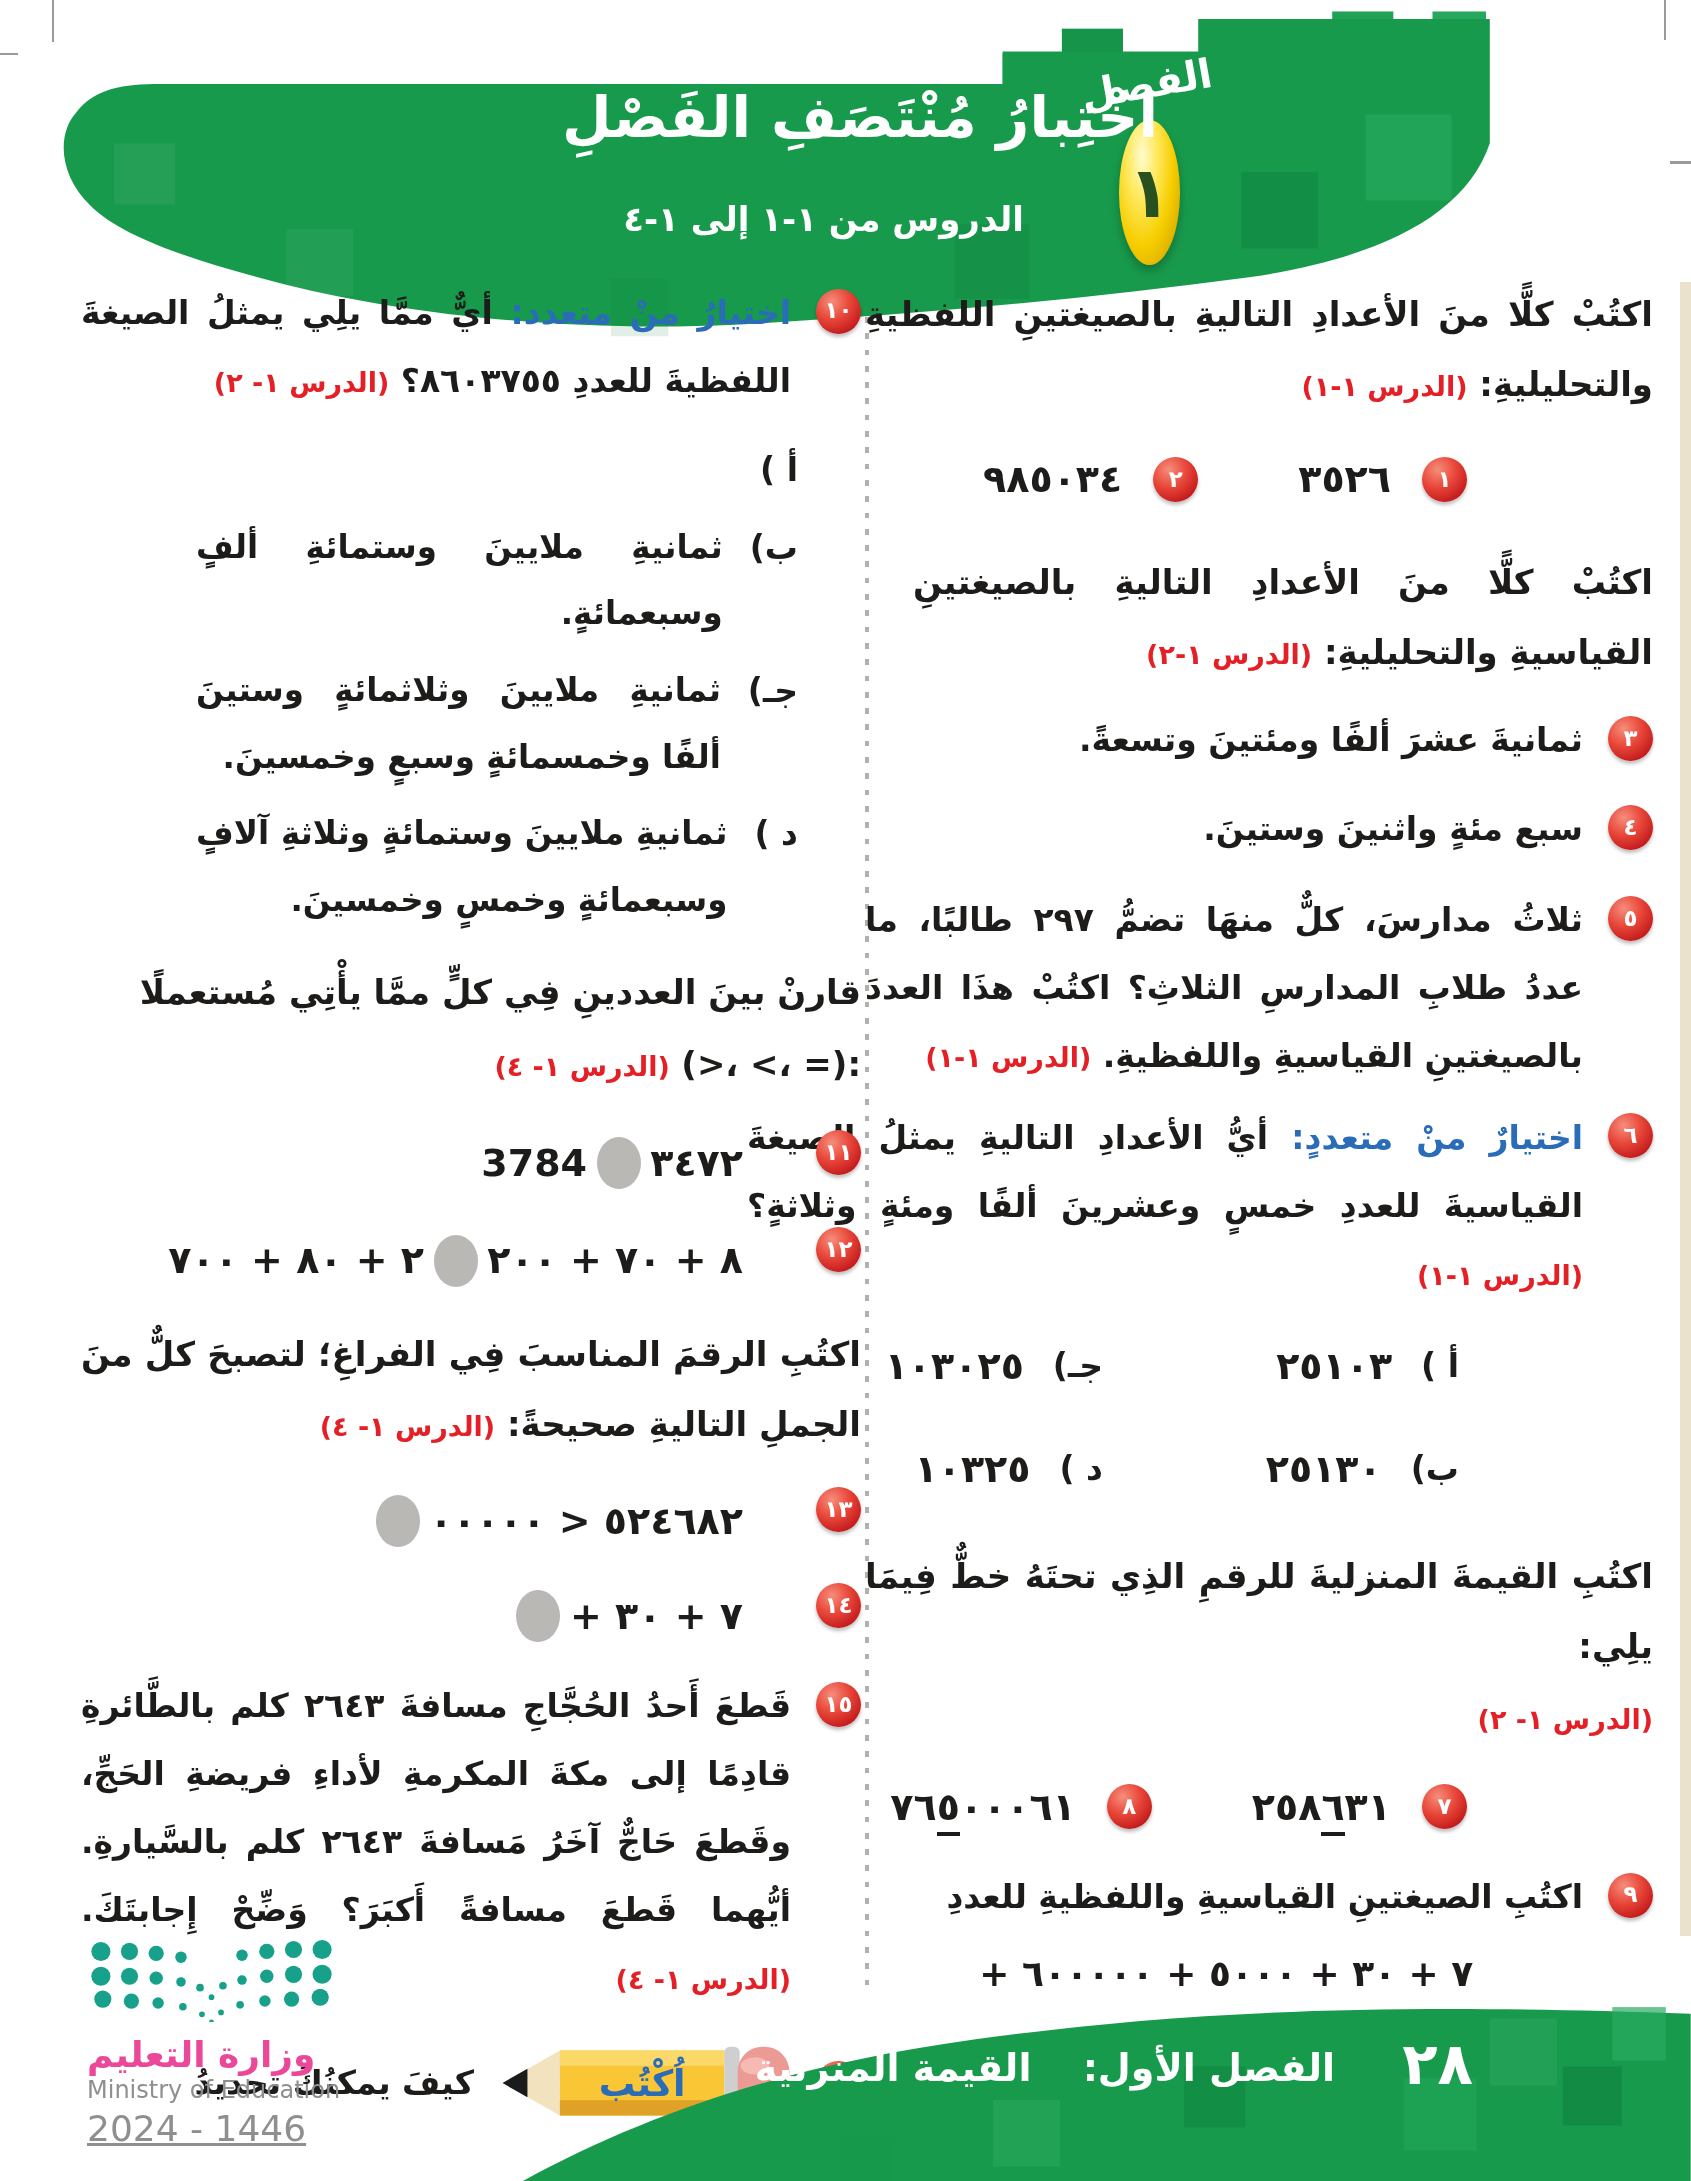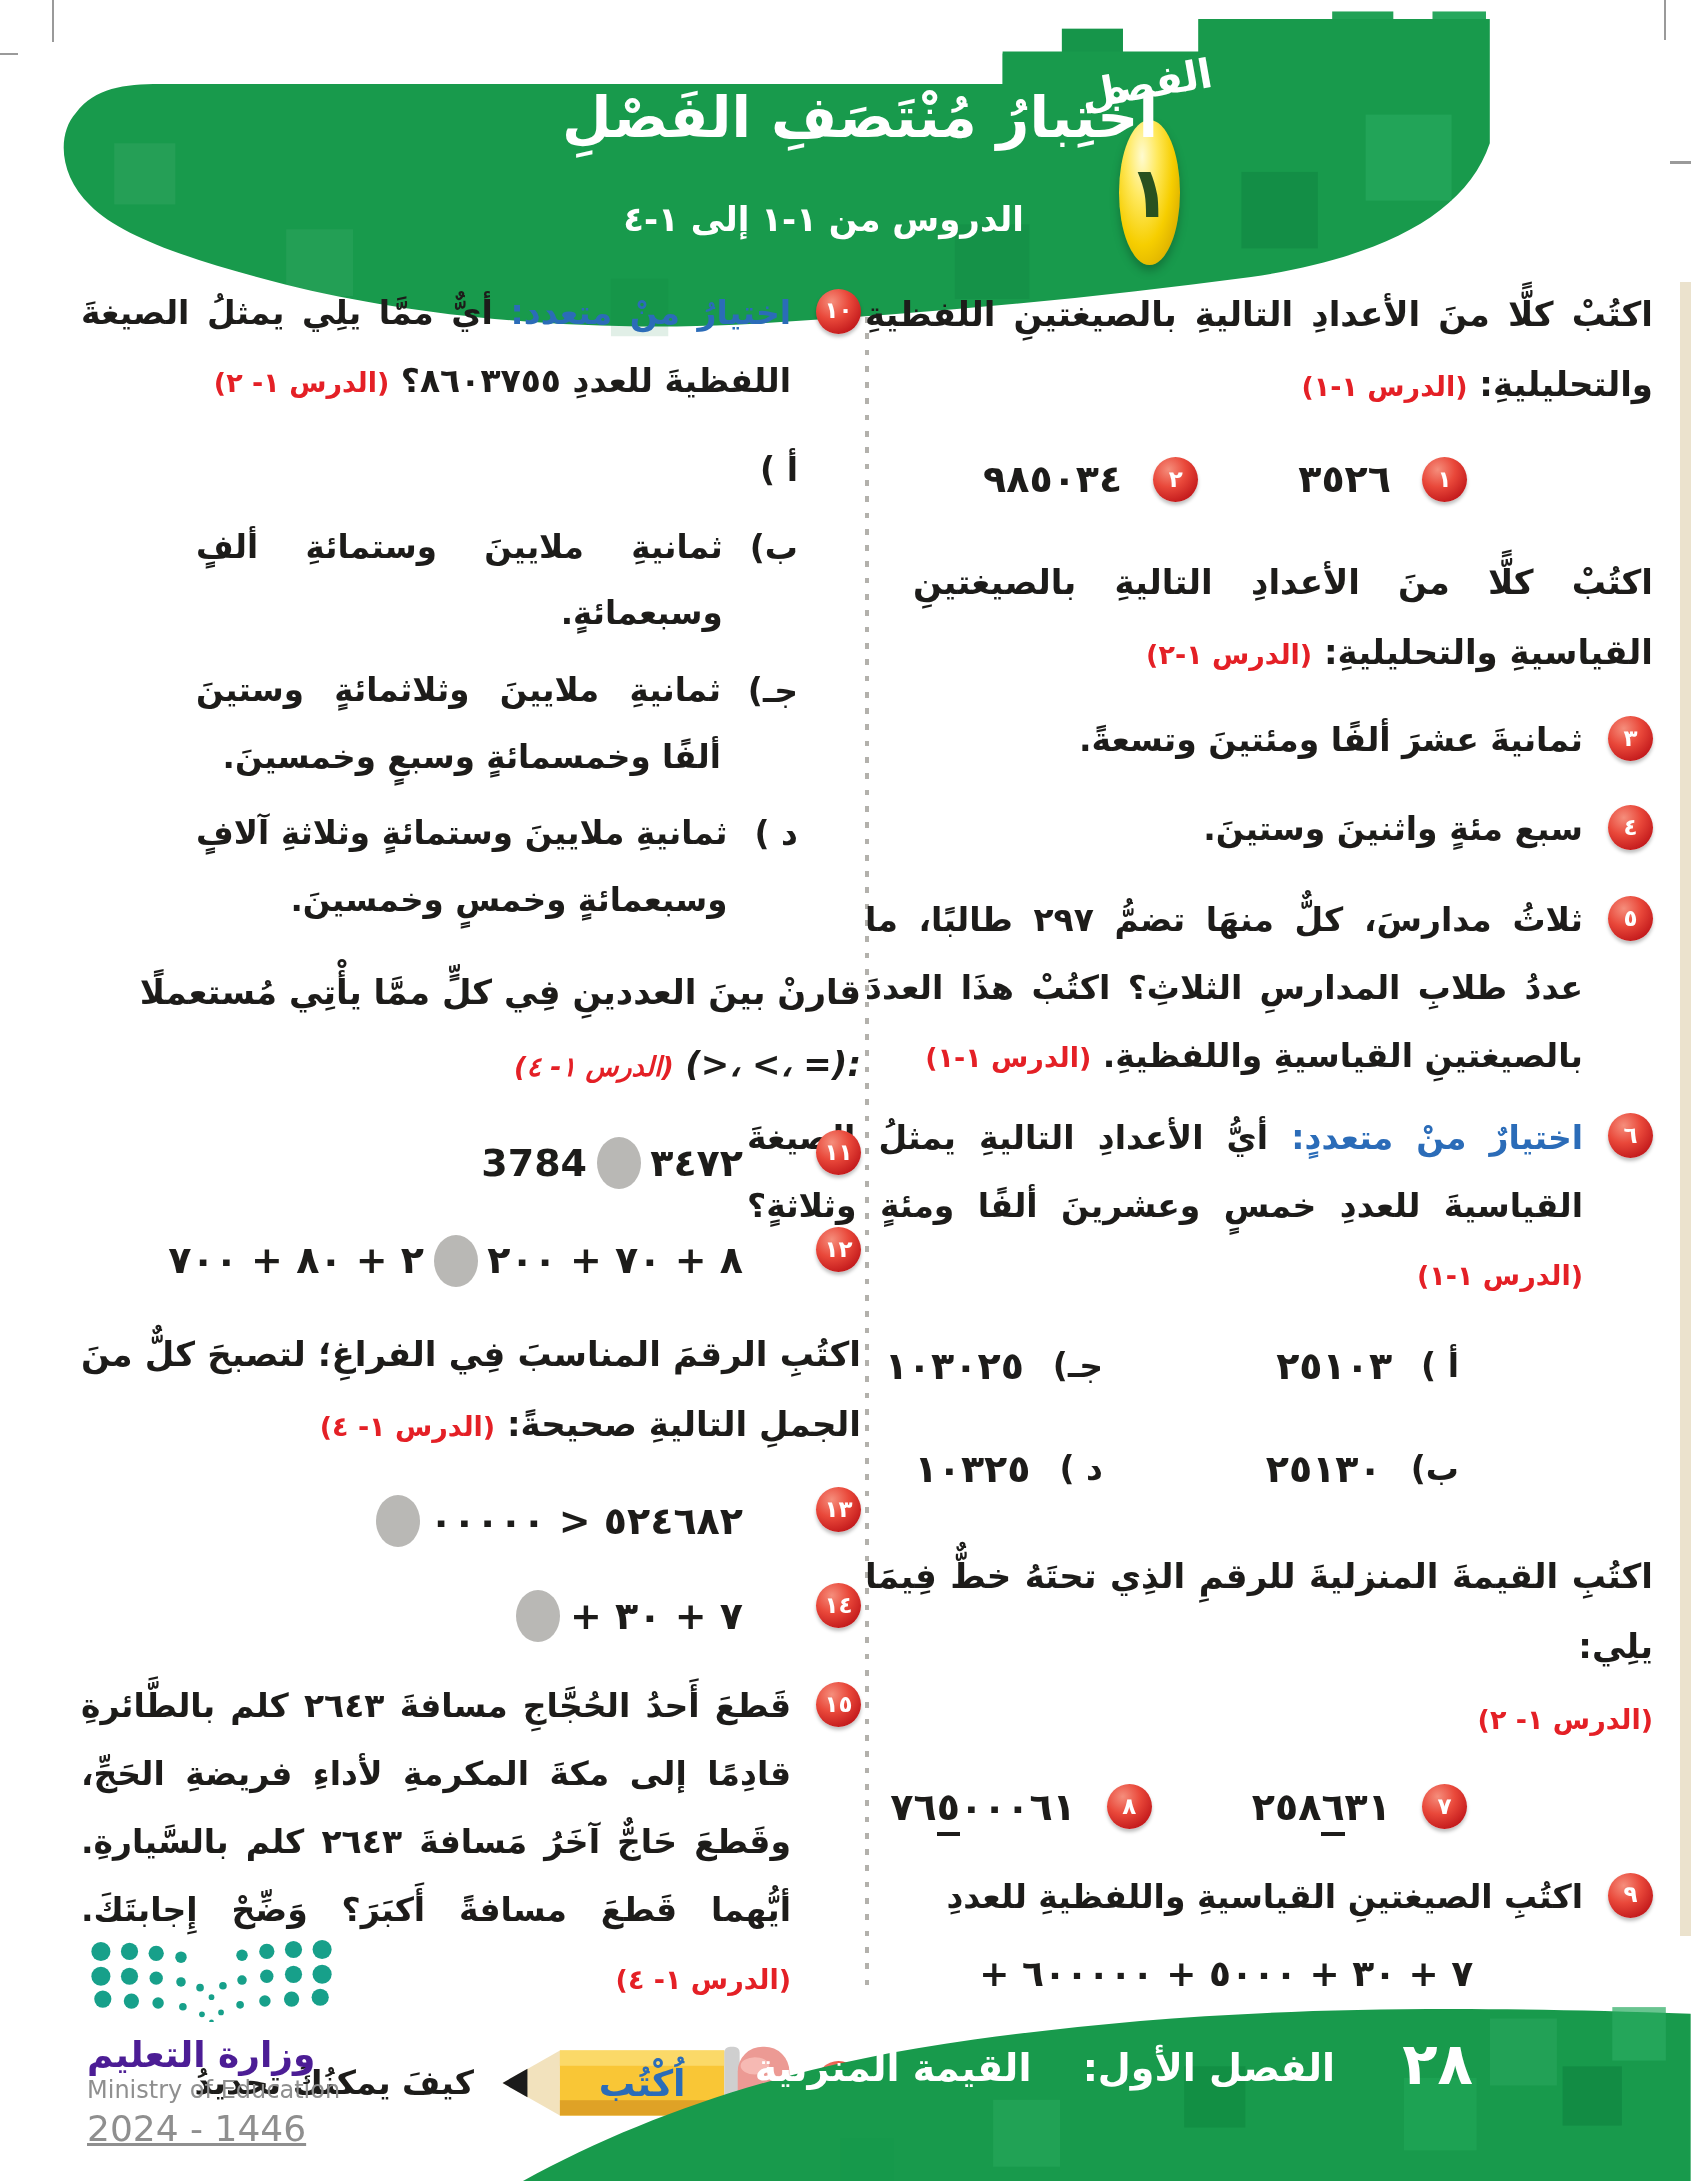--- a/index.html
+++ b/index.html
@@ -48,32 +48,32 @@
   .okey{font-size:33px;font-weight:bold;white-space:nowrap;}
   .opt10{display:flex;gap:27px;margin:9.6px 63px 0 115px;align-items:flex-start;}
   .opt10 p{font-size:32.5px;text-align:justify;flex:1;}
   .eqline{text-align:right;font-size:36px;font-weight:bold;}
   .eqline .ltr{white-space:nowrap;}
   .eq1{padding-left:287px;margin-top:5.7px;text-align:left;}
   .eq2{padding-left:440px;margin-top:1.9px;text-align:left;}
   .eq2 .lesson{margin-right:17px;}
   .numflex{display:flex;direction:ltr;align-items:center;gap:9.6px;font-size:38px;font-weight:bold;}
   .inset{margin-right:48px;margin-top:3.8px;}
-  .symline{text-align:right;margin-top:1.9px;font-style:italic;}
+  .symline{text-align:right;margin-top:1.9px;}
   .sym{font-size:34px;font-weight:bold;letter-spacing:1.9px;}
   .q16row{display:flex;align-items:center;gap:19px;margin-top:27px;}
   .q16row .badge{margin-top:0;}
   
   .ftr-svg{position:absolute;left:0;top:1923px;}
   .pagenum{position:absolute;right:218px;top:2030px;font-size:58px;font-weight:bold;color:#fff;}
   .ftr-text{position:absolute;right:356px;top:2046px;font-size:38px;font-weight:bold;color:#fff;white-space:nowrap;}
   .ftr-text .gap{margin-left:38px;}
   
   .ministry{position:absolute;left:88px;top:1940px;width:306px;direction:ltr;text-align:left;}
-  .ministry .ar{color:#4c1d95;font-size:36px;font-weight:bold;margin-top:7.6px;}
+  .ministry .ar{color:#ec4899;font-size:36px;font-weight:bold;margin-top:7.6px;}
   .ministry .en{color:#8f8f8f;font-size:24px;margin-top:1.9px;}
   .ministry .yr{color:#8f8f8f;font-size:36px;margin-top:3.8px;text-decoration:underline;}
 </style>
 </head>
 <body>
 
 <div class="page">
 
   <svg class="hdr-svg" width="1692" height="363" viewBox="0 0 1770 380">
     <rect x="1050" y="56" width="58" height="58" fill="#1da052"></rect>

